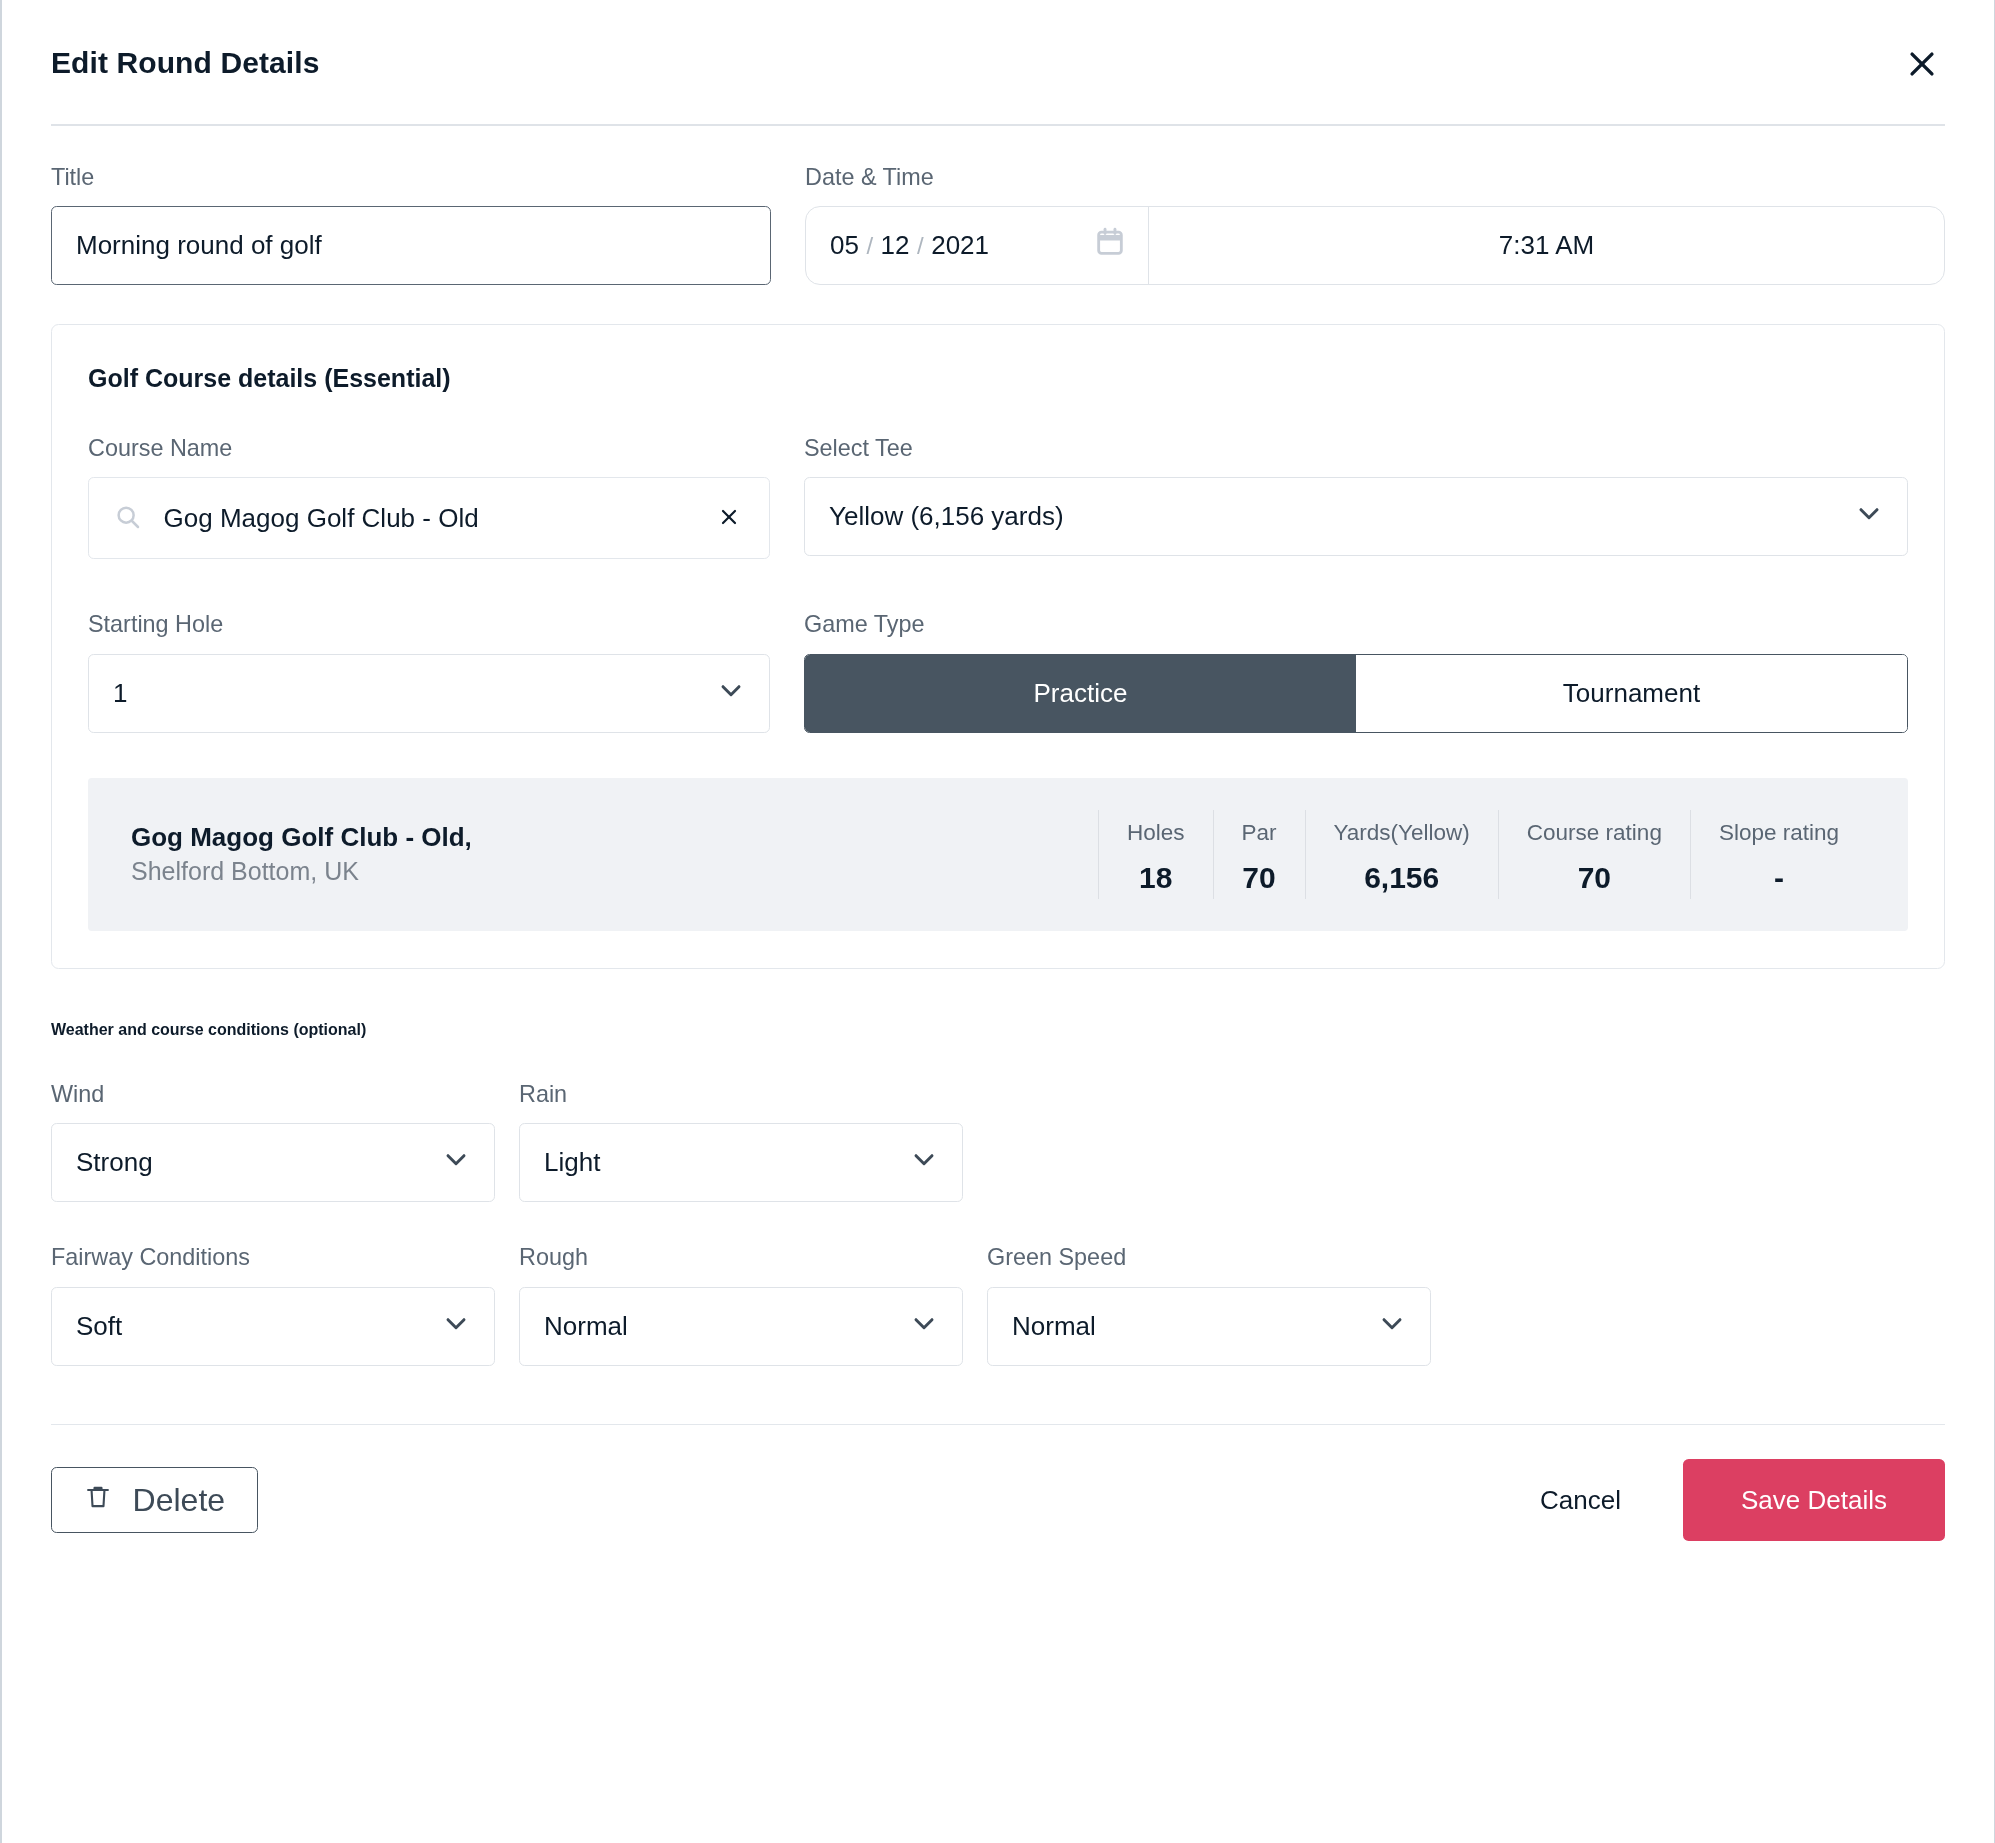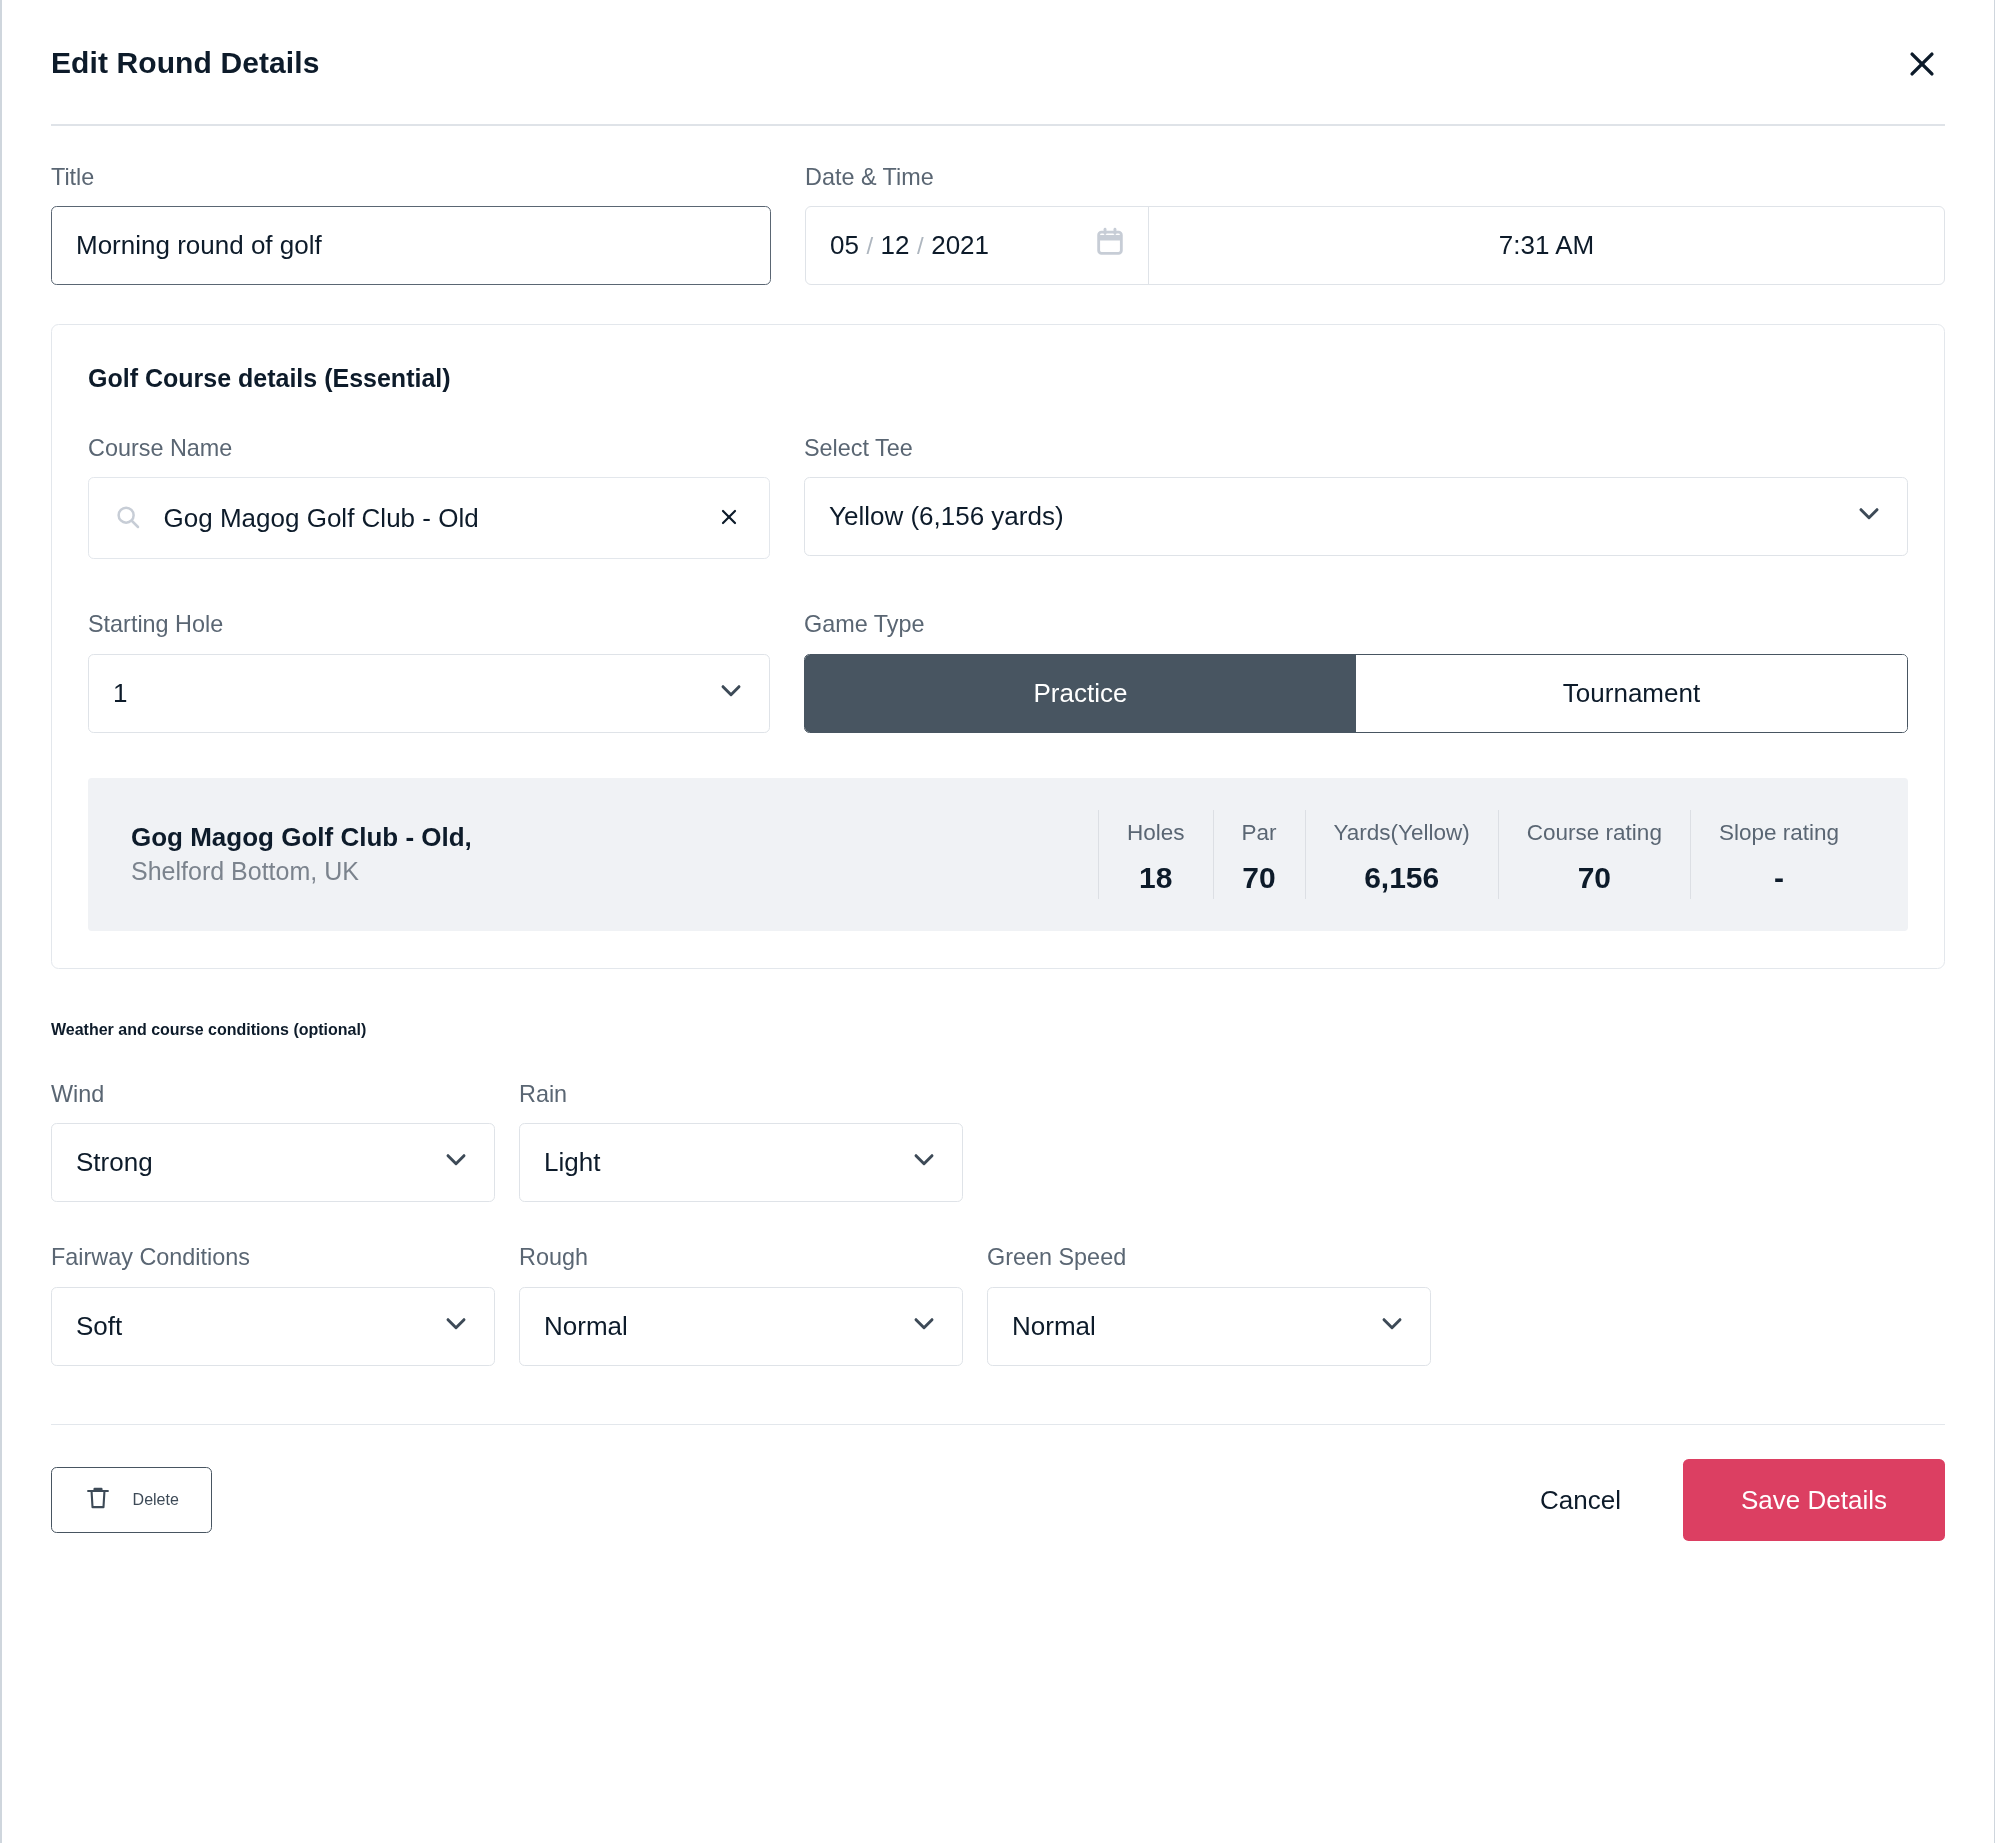--- a/index.html
+++ b/index.html
@@ -102,21 +102,21 @@
     gap: 34px;
     margin-top: 37px;
   }
   .top-col-left { width: 720px; flex: 0 0 720px; }
   .top-col-right { flex: 1 1 auto; }
 
   .datetime-wrap {
     display: flex;
     height: 79px;
     border: 1.9px solid #dfe3e8;
-    border-radius: 6px;
+    border-radius: 15px;
     overflow: hidden;
     background: #fff;
   }
   .date-part {
     flex: 0 0 auto;
     width: 343px;
     display: flex;
     align-items: center;
     justify-content: space-between;
     padding: 0 20.6px 0 24px;
@@ -284,21 +284,21 @@
   }
   .delete-btn {
     display: flex;
     align-items: center;
     gap: 20.6px;
     height: 66px;
     padding: 0 32px;
     border: 1.9px solid #485561;
     border-radius: 5.6px;
     background: #ffffff;
-    font-size: 16px;
+    font-size: 32px;
     color: #3d4a57;
     cursor: pointer;
     font-family: "Liberation Sans", sans-serif;
   }
   .footer-right {
     display: flex;
     align-items: center;
     gap: 45px;
   }
   .cancel-btn {

